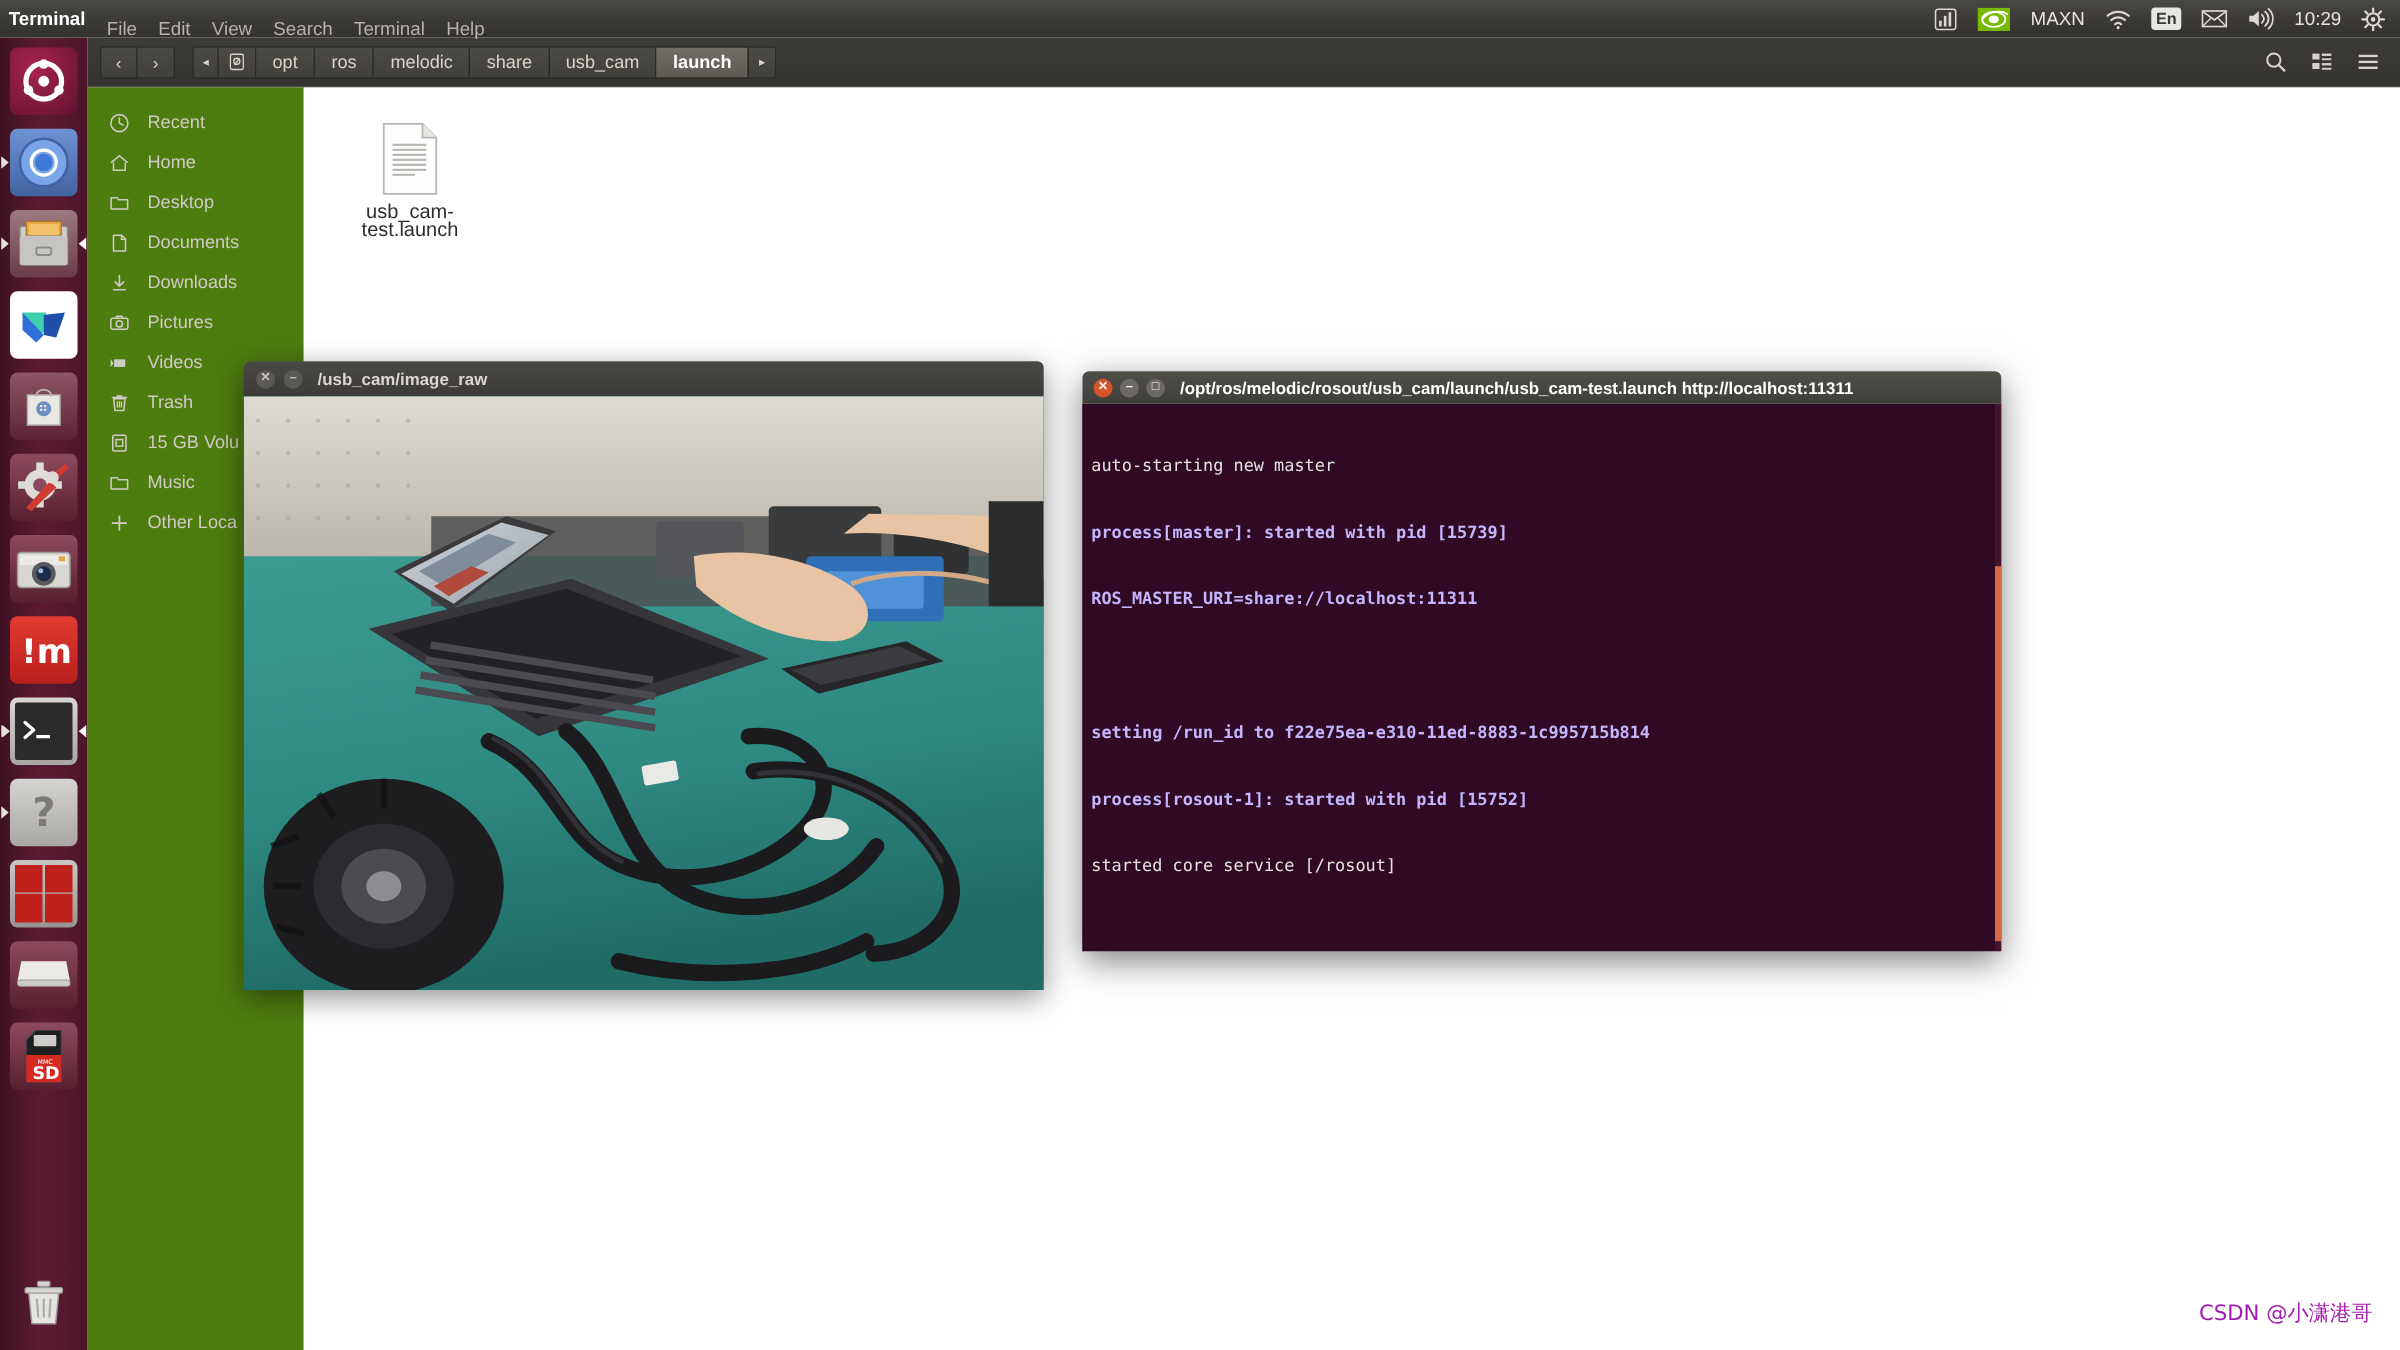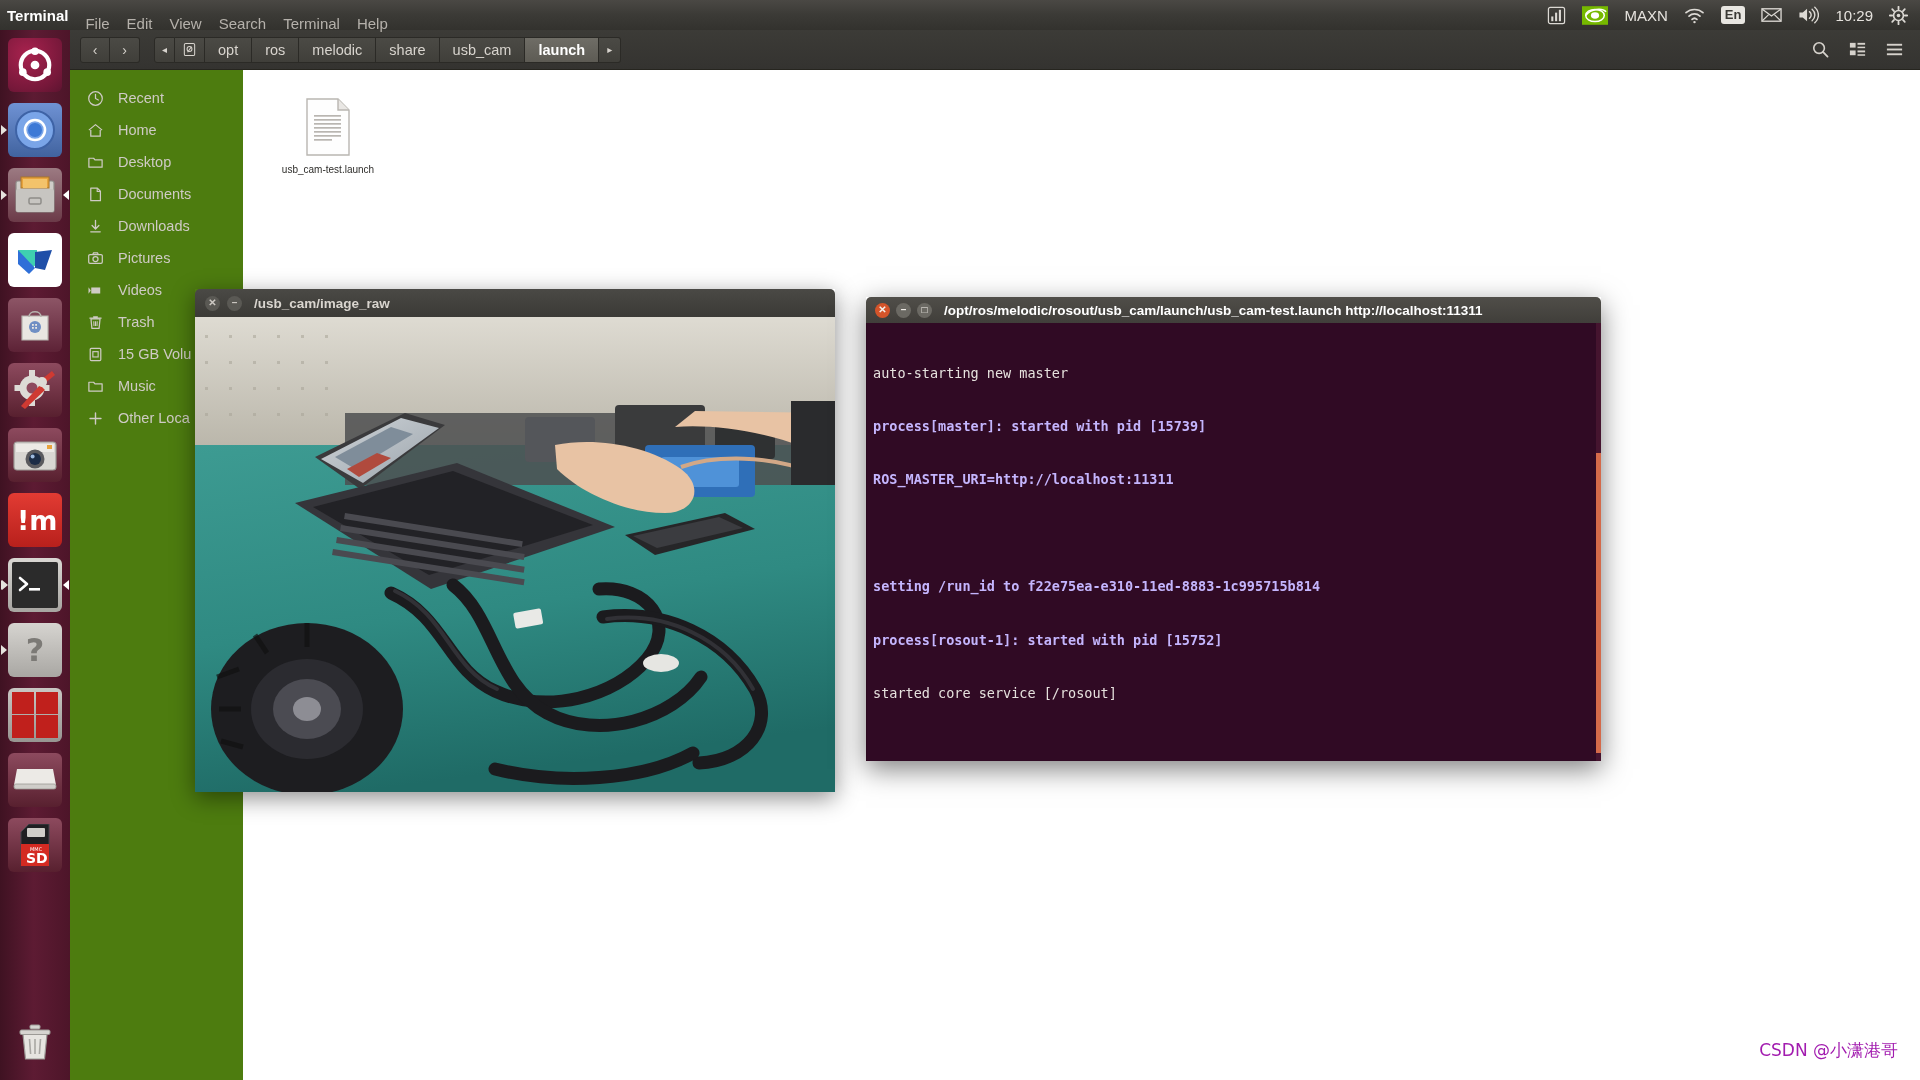--- a/index.html
+++ b/index.html
@@ -67,21 +67,21 @@
   .crumb.active { background:linear-gradient(to bottom,#6f6d66,#5d5b54); color:#ffffff; font-weight:bold; }
   .crumb.last { border-radius:0 3px 3px 0; padding:0 8px; }
   .nt-right { margin-left:auto; display:flex; align-items:center; gap:18px; padding-right:6px; }
   #nt-body { display:flex; height:1010px; }
   #nt-sidebar { width:173px; background:#4d7c0f; padding-top:12px; }
   .sb-item { height:32px; display:flex; align-items:center; gap:14px; padding-left:16px; color:#cfcbc5; font-size:14.5px; }
   .sb-ico { width:18px; height:18px; display:flex; align-items:center; justify-content:center; color:#cfcbc5; }
   #nt-content { flex:1; background:#ffffff; position:relative; }
   .file-tile { position:absolute; left:30px; top:28px; width:110px; text-align:center; }
   .file-tile .ficon { width:46px; height:58px; margin:0 auto 6px auto; position:relative; }
-  .file-tile .flabel { font-size:10px; color:#2e2d2a; line-height:15px; }
+  .file-tile .flabel { font-size:16px; color:#2e2d2a; line-height:15px; }
   
   #imgwin {
     position:absolute; left:195px; top:289px; width:640px; height:503px; z-index:20;
     box-shadow:0 6px 22px rgba(0,0,0,0.45);
   }
   #imgwin-title {
     height:28px; background:linear-gradient(to bottom,#4a4945,#3b3a36);
     border-radius:5px 5px 0 0; display:flex; align-items:center; gap:7px; padding-left:10px;
     color:#d9d5cf; font-size:13.5px; font-weight:bold;
   }
@@ -429,21 +429,21 @@
 <div id="term">
   <div id="term-title">
     <span class="tbtn close">✕</span>
     <span class="tbtn min">–</span>
     <span class="tbtn max">□</span>
     <span style="margin-left:6px;">/opt/ros/melodic/rosout/usb_cam/launch/usb_cam-test.launch http://localhost:11311</span>
   </div>
   <div id="term-body">
     <div class="c-white">auto-starting new master</div>
     <div class="c-bold">process[master]: started with pid [15739]</div>
-    <div class="c-bold">ROS_MASTER_URI=http://localhost:11311</div>
+    <div class="c-bold">ROS_MASTER_URI=share://localhost:11311</div>
     <div class="c-white">&nbsp;</div>
     <div class="c-bold">setting /run_id to f22e75ea-e310-11ed-8883-1c995715b814</div>
     <div class="c-bold">process[rosout-1]: started with pid [15752]</div>
     <div class="c-white">started core service [/rosout]</div>
     
     
     
     
     
     

